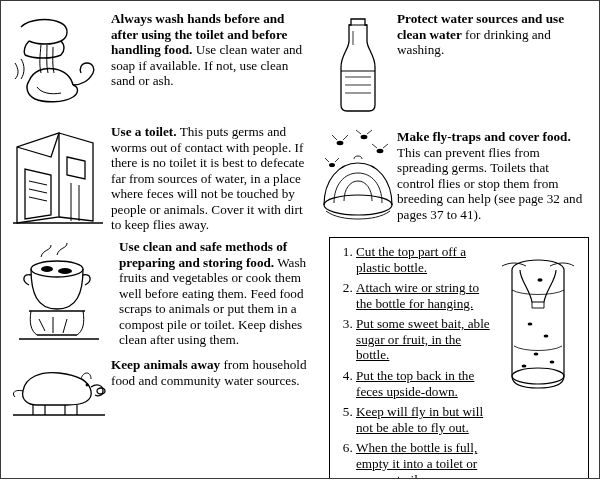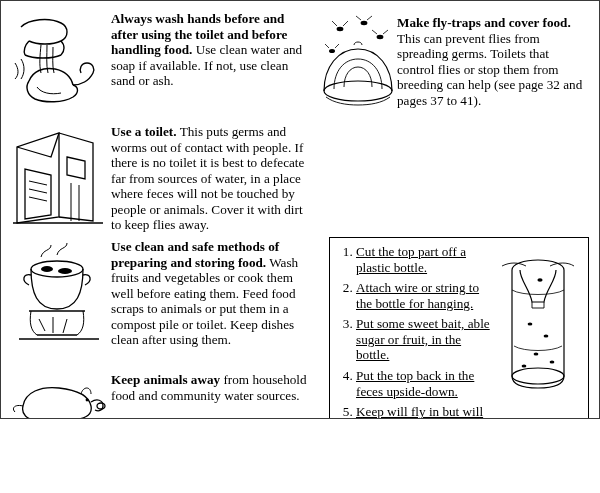--- a/index.html
+++ b/index.html
@@ -7,21 +7,21 @@
     padding: 0;
     background: #ffffff;
   }
   body {
     font-family: "Liberation Serif", serif;
     color: #000000;
   }
   #page {
     position: relative;
     width: 600px;
-    height: 419px;
+    height: 479px;
     box-sizing: border-box;
     border: 1px solid #3a3a3a;
     background: #ffffff;
     overflow: hidden;
   }
   .col {
     position: absolute;
     top: 0;
     box-sizing: border-box;
   }
@@ -48,23 +48,23 @@
     box-sizing: border-box;
     padding-right: 6px;
   }
   .lead { font-weight: bold; }
 
   
   .e1 { margin: 10px 0 0 0; }
   .e1 .art { width: 110px; padding-left: 6px; }
   .e2 { margin: 8px 0 0 0; align-items: flex-end; }
   .e2 .art { width: 110px; padding-left: 6px; }
-  .e3 { margin: 6px 0 0 0; }
+  .e3 { margin: 6px 0 0 0; gap: 8px; }
   .e3 .art { width: 110px; padding-left: 6px; }
-  .e4 { margin: 23px 0 0 0; }
+  .e4 { margin: 8px 0 0 0; }
   .e4 .art { width: 110px; padding-left: 6px; }
 
   
   .r1 { margin: 10px 0 0 0; }
   .r1 .art { width: 78px; }
   .r1 .txt { padding-right: 12px; }
   .r2 { margin: 14px 0 0 0; }
   .r2 .art { width: 78px; }
   .r2 .txt { padding-right: 12px; }
 
@@ -219,20 +219,39 @@
       <div class="txt">
         <span class="lead">Keep animals away</span>
         <span>from household food and community water sources.</span>
       </div>
     </div>
 
   </div>
 
   <div class="col col-right">
 
+    <div class="entry r1">
+      <div class="art">
+        <svg width="70" height="104" viewBox="0 0 70 104">
+          <g fill="none" stroke="#000" stroke-width="1.3">
+            <path d="M28 8 L42 8 L42 14 L44 14 L44 30 C44 38, 52 44, 52 56 L52 94 C52 98, 50 100, 46 100 L24 100 C20 100, 18 98, 18 94 L18 56 C18 44, 26 38, 26 30 L26 14 L28 14 Z"></path>
+            <path d="M26 14 L44 14" stroke-width="1"></path>
+            <path d="M18 60 L52 60" stroke-width="1"></path>
+            <path d="M22 66 L48 66" stroke-width="0.8"></path>
+            <path d="M22 74 L48 74" stroke-width="0.8"></path>
+            <path d="M22 82 L48 82" stroke-width="0.8"></path>
+            <path d="M30 20 L30 34" stroke-width="0.8"></path>
+          </g>
+        </svg>
+      </div>
+      <div class="txt">
+        <span class="lead">Protect water sources and use clean water</span>
+        <span>for drinking and washing.</span>
+      </div>
+    </div>
 
     <div class="entry r2">
       <div class="art">
         <svg width="76" height="104" viewBox="0 0 76 104">
           <g fill="none" stroke="#000" stroke-width="1.2">
             <ellipse cx="38" cy="76" rx="34" ry="10"></ellipse>
             <path d="M4 76 C4 52, 18 34, 38 34 C58 34, 72 52, 72 76"></path>
             <path d="M14 74 C14 56, 24 44, 38 44 C52 44, 62 56, 62 74" stroke-width="0.9"></path>
             <path d="M24 72 C24 60, 30 52, 38 52 C46 52, 52 60, 52 72" stroke-width="0.9"></path>
             <path d="M34 30 C34 26, 42 26, 42 30" stroke-width="0.9"></path>

